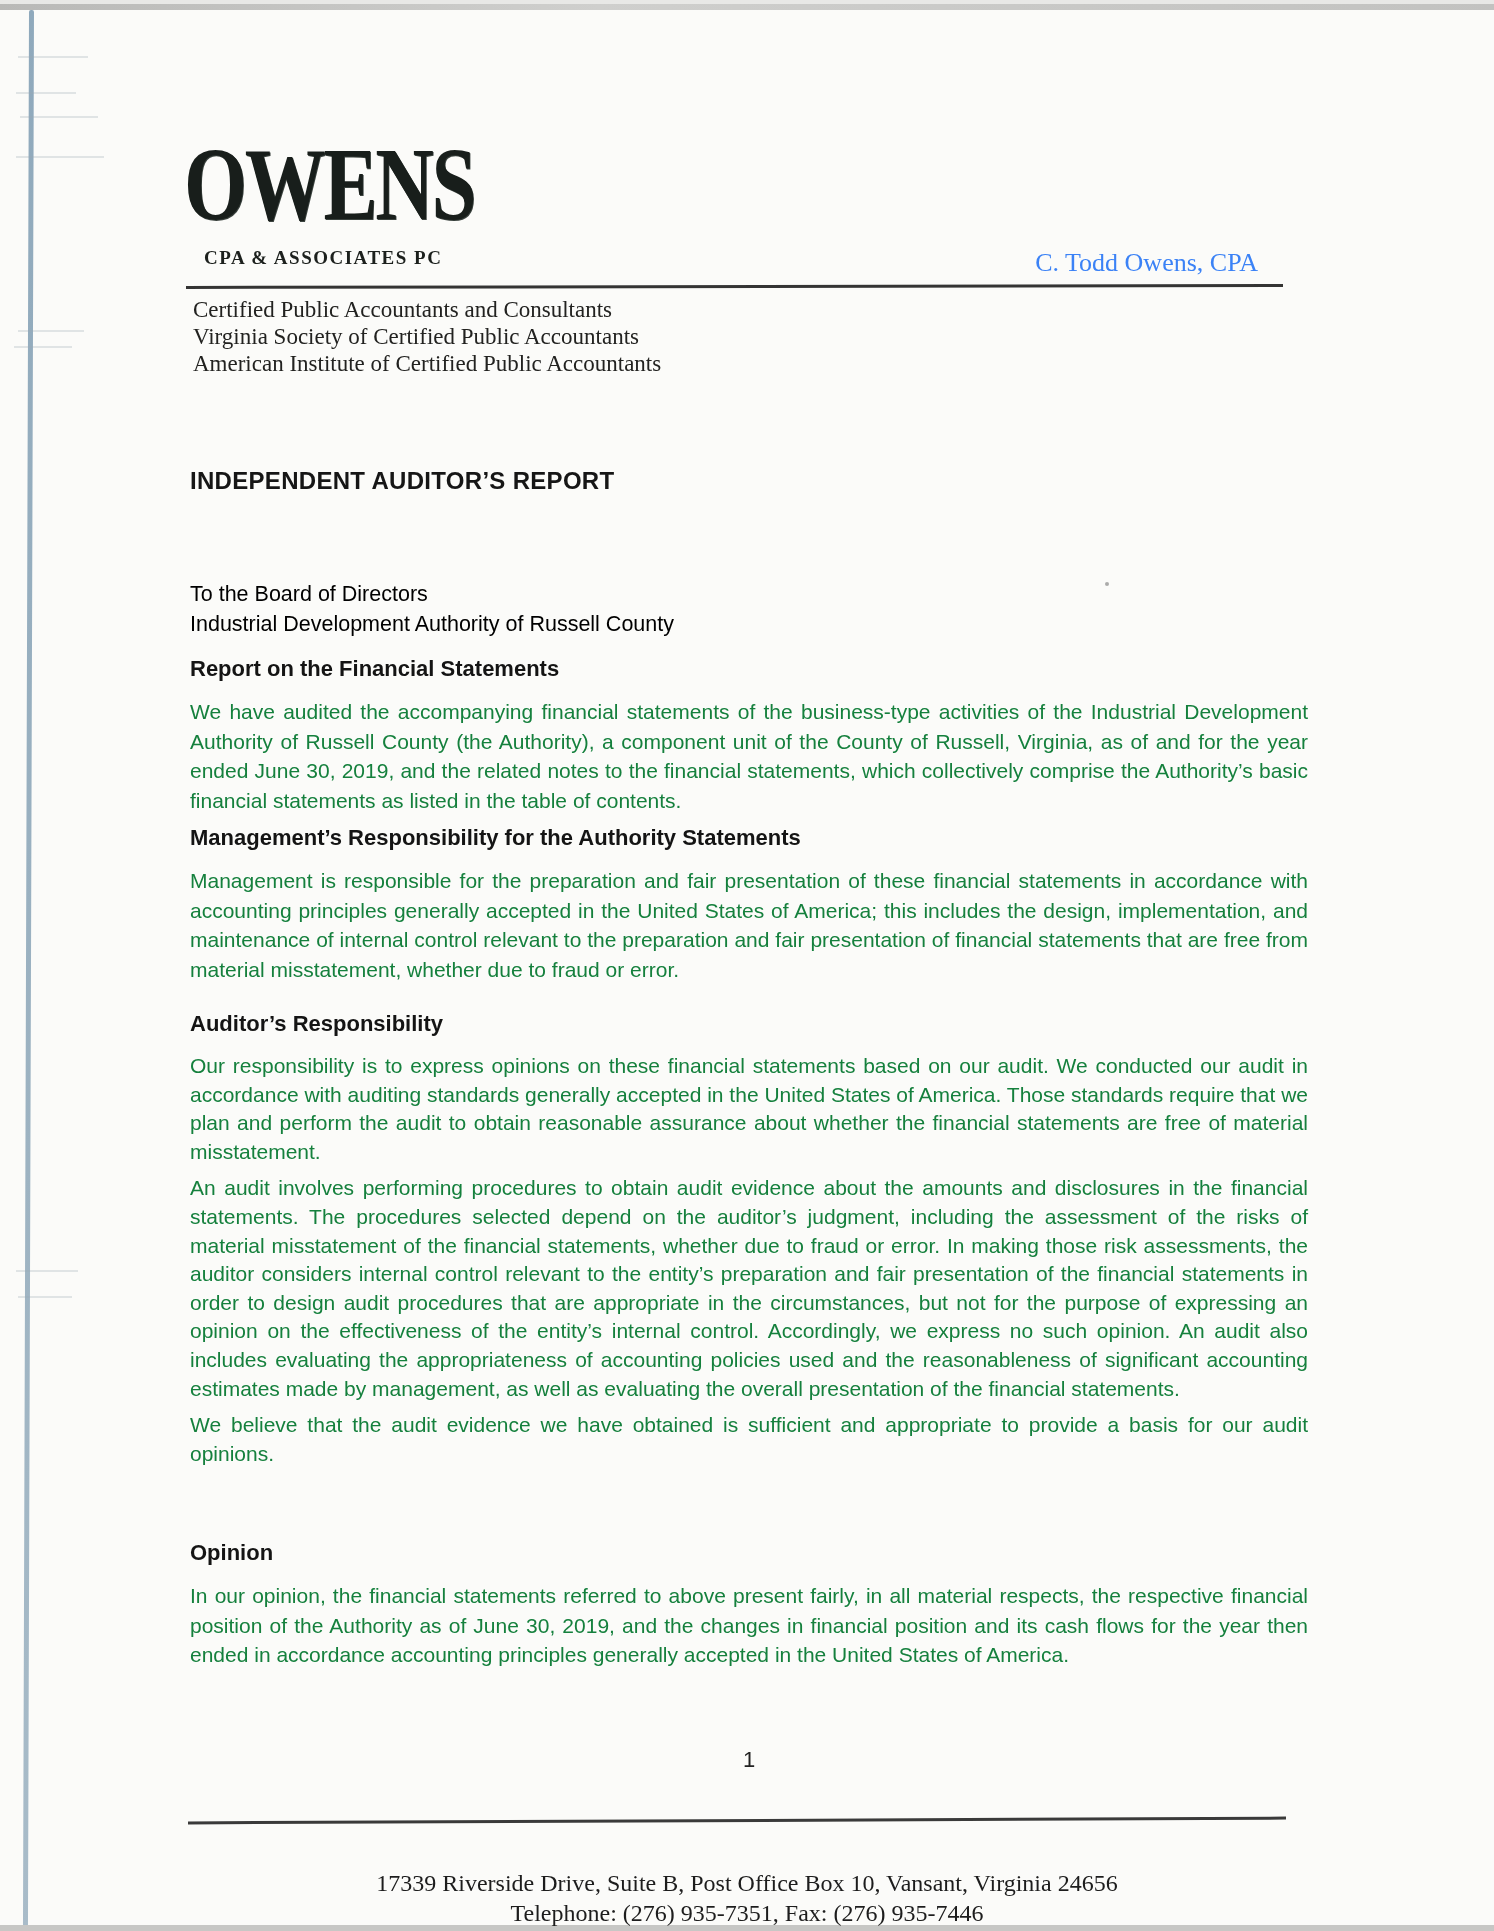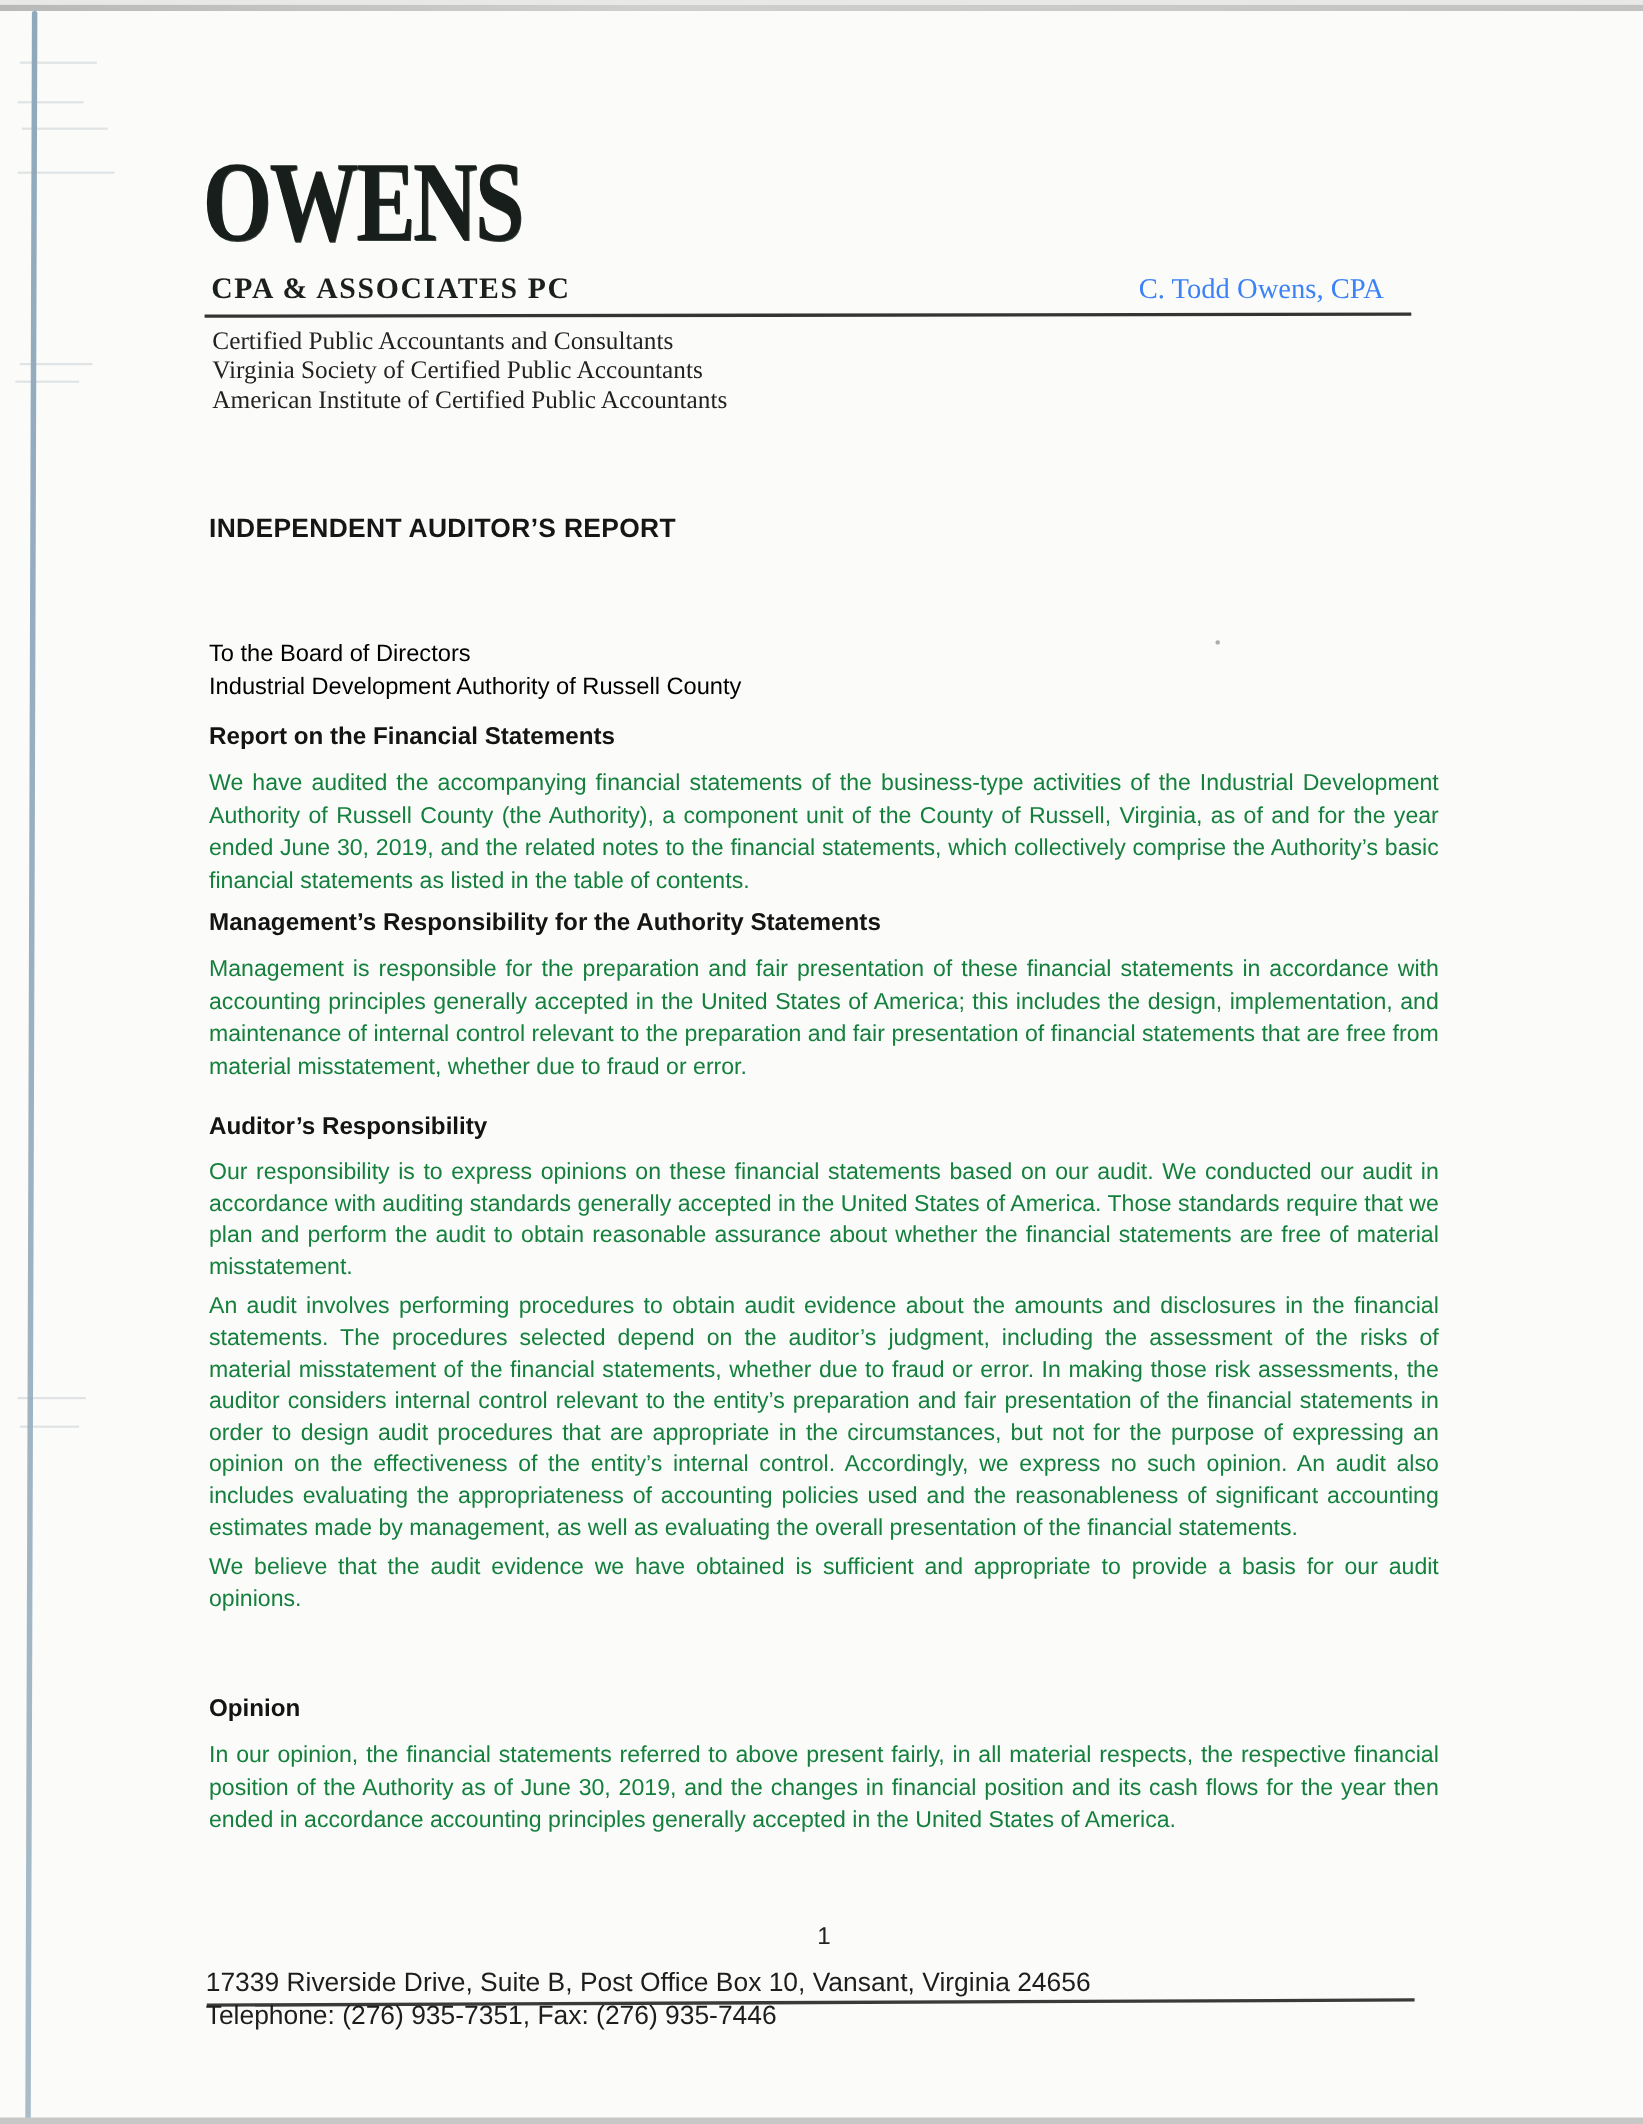--- a/index.html
+++ b/index.html
@@ -22,23 +22,23 @@
   .letterhead{position:absolute;left:0;top:0;width:1494px;}
   .logo-name{
     position:absolute;left:184px;top:128px;
     font-family:"Liberation Serif", serif;
     font-weight:700;font-size:104px;line-height:1;
     letter-spacing:-3px;color:#181e1b;
     transform:scaleX(0.78);transform-origin:left center;
     text-shadow:1px 1px 0 #3a423e;
   }
   .logo-sub{
-    position:absolute;left:192px;top:243px;
+    position:absolute;left:204px;top:243px;
     font-family:"Liberation Serif", serif;
-    font-weight:700;font-size:27px;letter-spacing:1.5px;color:#1c201d;text-align:right;
+    font-weight:700;font-size:19px;letter-spacing:1.5px;color:#1c201d;text-align:right;
   }
   .principal{
     position:absolute;right:236px;top:244px;
     font-family:"Liberation Serif", serif;
     font-size:26px;color:#3b82f6;text-align:center;
   }
   .lh-rule{position:absolute;left:186px;top:281px;width:1097px;height:3px;background:#343434;transform:rotate(-0.1deg);}
   .credentials{
     position:absolute;left:193px;top:292px;
     font-family:"Liberation Serif", serif;
@@ -59,22 +59,22 @@
   .section h2{font-size:22px;line-height:28px;font-weight:700;color:#141414;margin:0 0 14px 0;}
   .section p{
     font-size:21px;line-height:29.5px;margin:0 0 12px 0;
     text-align:justify;color:#15803d;
   }
   .sec-auditor p{line-height:28.6px;margin-bottom:8px;}
   .page-number{position:absolute;left:0;top:1743px;width:1118px;text-align:center;font-size:22px;color:#222;}
   
   .footer-rule{position:absolute;left:188px;top:1815px;width:1098px;height:3px;background:#3a3a3a;transform:rotate(-0.25deg);}
   .footer-text{
-    position:absolute;left:187px;top:1784px;width:1120px;
-    text-align:left;font-family:Liberation Sans, sans-serif;
+    position:absolute;left:187px;top:1864px;width:1120px;
+    text-align:center;font-family:Liberation Serif, serif;
     font-size:24px;line-height:30px;color:#1d1d1d;
   }
 </style>
 </head>
 <body>
 
 <div class="page">
 
   <div class="scan-top-strip"></div>
   <div class="scan-left-line"></div>

